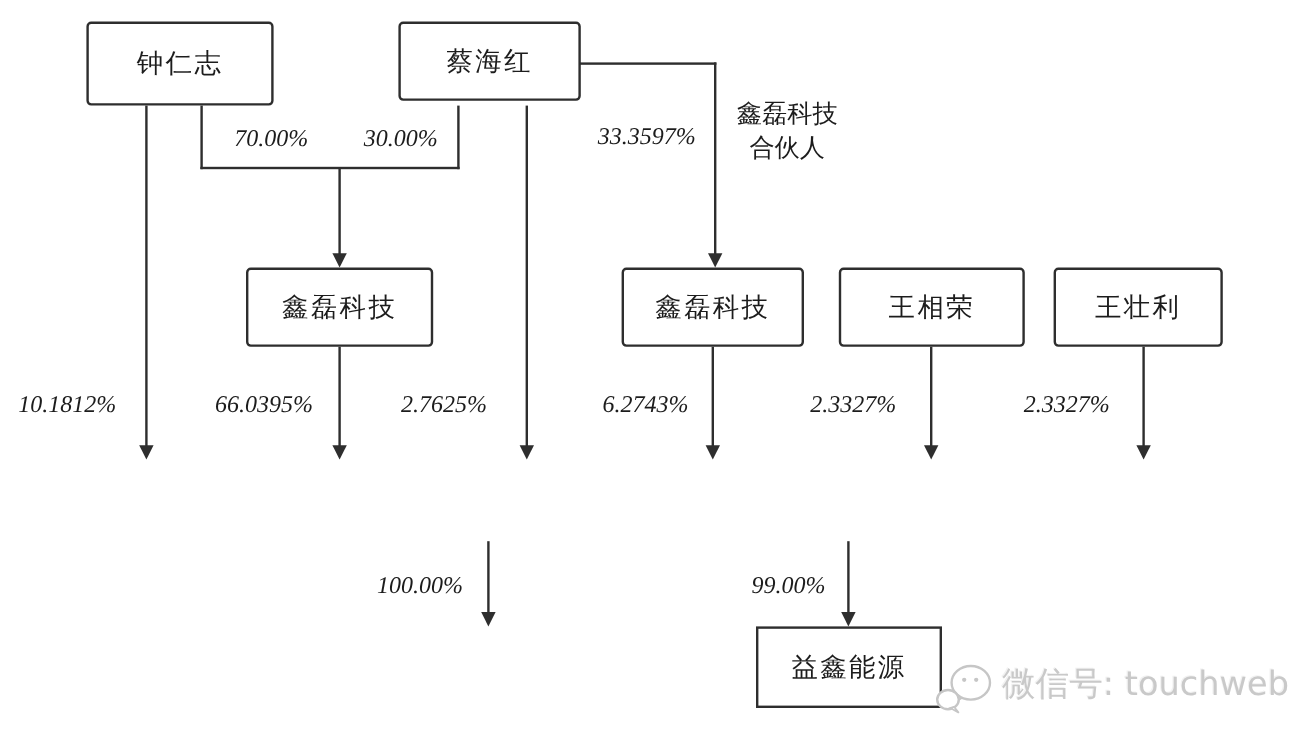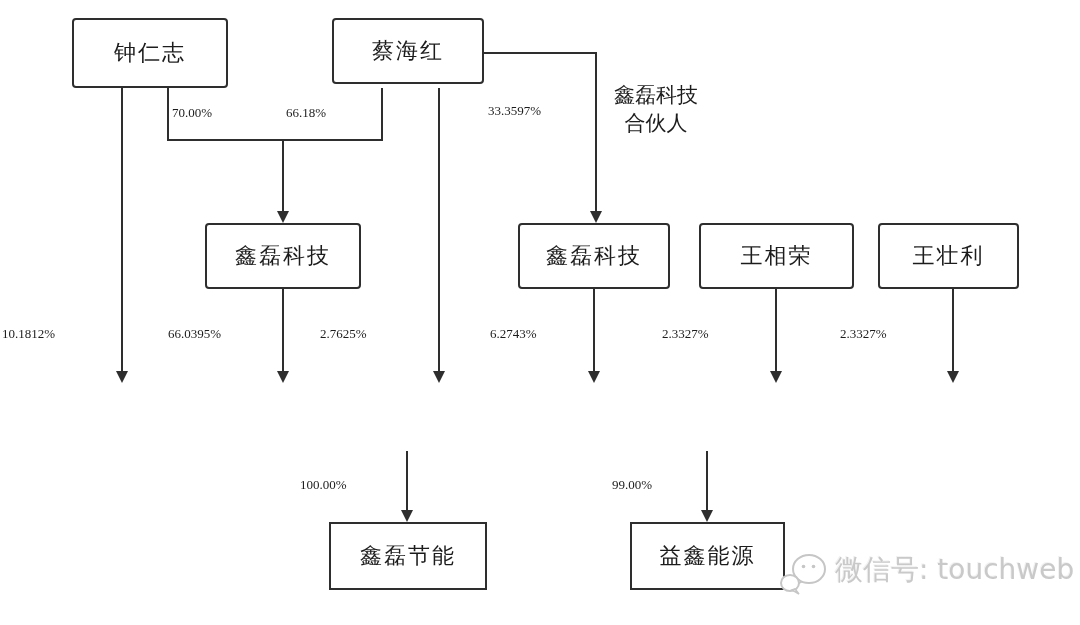--- a/index.html
+++ b/index.html
@@ -14,21 +14,21 @@
     font-size:22px; letter-spacing:2px; white-space:nowrap;
   }
   .rounded { border-radius:4px; }
   .vline { position:absolute; width:2px; background:#2e2e2e; }
   .hline { position:absolute; height:2px; background:#2e2e2e; }
   .arrow {
     position:absolute; width:0; height:0;
     border-left:6px solid transparent; border-right:6px solid transparent;
     border-top:12px solid #2e2e2e;
   }
-  .pct { position:absolute; font-size:13px; text-align:left; white-space:nowrap; }
+  .pct { position:absolute; font-size:20px; text-align:center; white-space:nowrap;font-style:italic; }
   .role { position:absolute; font-size:21px; line-height:28px; text-align:center; }
   .role span { display:block; }
   .wm {
     position:absolute; left:779px; top:551px; display:flex; align-items:flex-start;
     color:#c9c9c9; font-family:"DejaVu Sans","Liberation Sans",sans-serif;
     font-size:28px; text-shadow:-1px -1px 0 #f2f2f2;
   }
   .wm svg { margin-right:6px; }
 </style>
 </head>
@@ -38,21 +38,20 @@
 
   <div class="node rounded" style="left:72px;top:18px;width:156px;height:70px">钟仁志</div>
   <div class="node rounded" style="left:332px;top:18px;width:152px;height:66px">蔡海红</div>
 
   <div class="node rounded" style="left:205px;top:223px;width:156px;height:66px">鑫磊科技</div>
   <div class="node rounded" style="left:518px;top:223px;width:152px;height:66px">鑫磊科技</div>
   <div class="node rounded" style="left:699px;top:223px;width:155px;height:66px">王相荣</div>
   <div class="node rounded" style="left:878px;top:223px;width:141px;height:66px">王壮利</div>
 
 
-  <div class="node" style="left:329px;top:522px;width:158px;height:68px">鑫磊节能</div>
   <div class="node" style="left:630px;top:522px;width:155px;height:68px">益鑫能源</div>
 
   <div class="vline" style="left:121px;top:88px;height:284px"></div>
   <div class="arrow" style="left:116px;top:371px"></div>
 
   <div class="vline" style="left:167px;top:88px;height:53px"></div>
   <div class="vline" style="left:381px;top:88px;height:53px"></div>
   <div class="hline" style="left:167px;top:139px;width:216px"></div>
   <div class="vline" style="left:282px;top:140px;height:72px"></div>
   <div class="arrow" style="left:277px;top:211px"></div>
@@ -76,21 +75,21 @@
   <div class="vline" style="left:952px;top:289px;height:83px"></div>
   <div class="arrow" style="left:947px;top:371px"></div>
 
   <div class="vline" style="left:406px;top:451px;height:60px"></div>
   <div class="arrow" style="left:401px;top:510px"></div>
 
   <div class="vline" style="left:706px;top:451px;height:60px"></div>
   <div class="arrow" style="left:701px;top:510px"></div>
 
   <div class="pct" style="left:172px;top:105px;width:108px">70.00%</div>
-  <div class="pct" style="left:286px;top:105px;width:96px">66.18%</div>
+  <div class="pct" style="left:286px;top:105px;width:96px">30.00%</div>
   <div class="pct" style="left:488px;top:103px;width:102px">33.3597%</div>
 
   <div class="role" style="left:600px;top:81px;width:112px">
     <span>鑫磊科技</span>
     <span>合伙人</span>
   </div>
 
   <div class="pct" style="left:2px;top:326px;width:108px">10.1812%</div>
   <div class="pct" style="left:168px;top:326px;width:104px">66.0395%</div>
   <div class="pct" style="left:320px;top:326px;width:100px">2.7625%</div>

